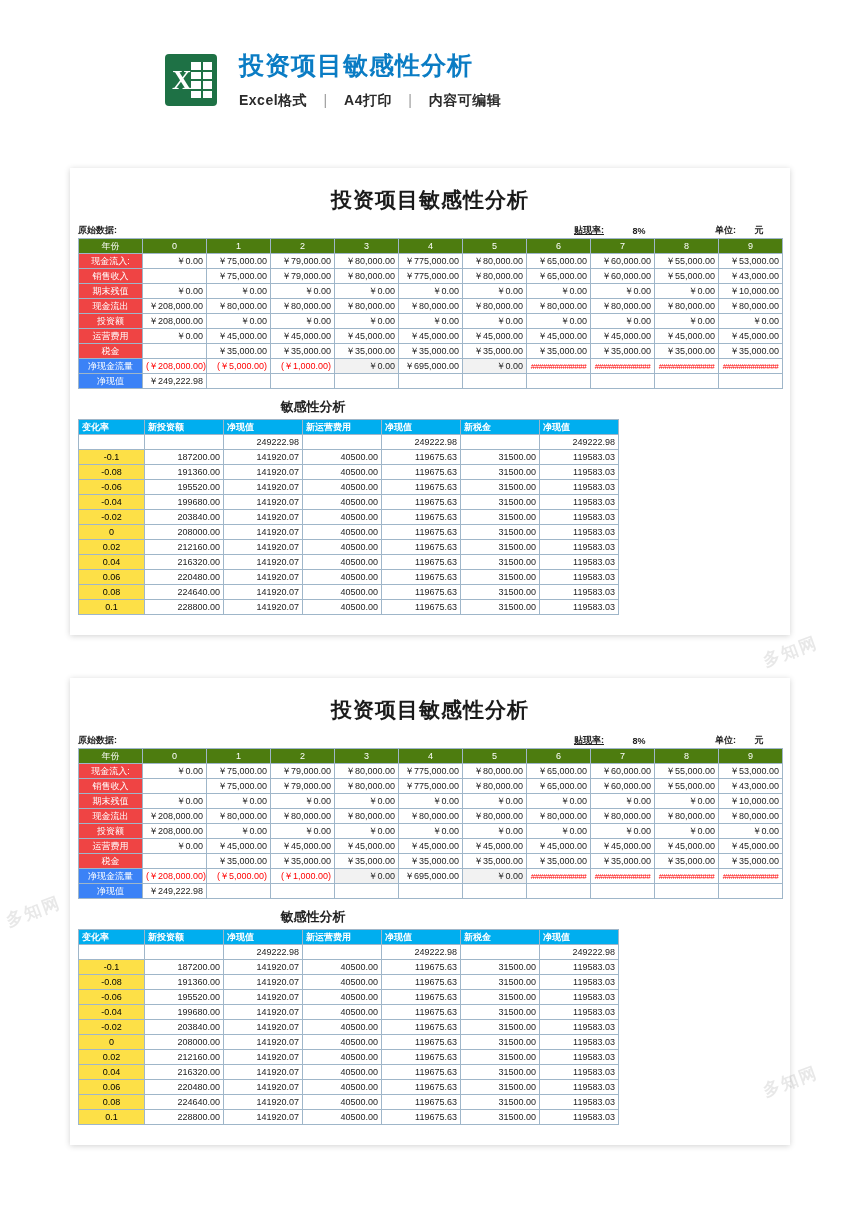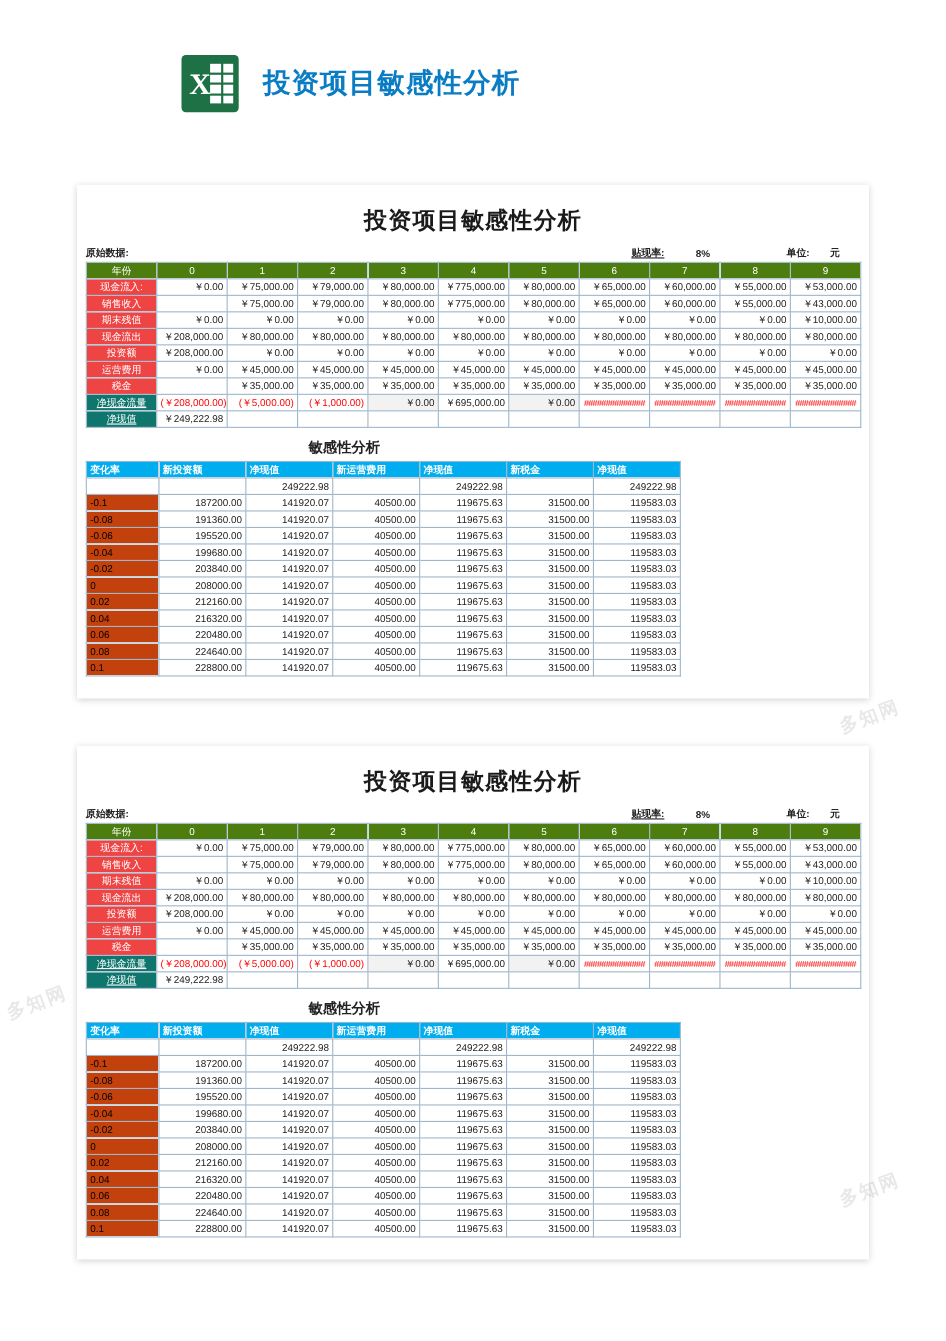--- a/index.html
+++ b/index.html
@@ -148,22 +148,21 @@
     font-weight: bold;
     text-align: center;
   }
   .rowlabel {
     background: #ef4444;
     color: #ffffff;
     font-weight: bold;
     text-align: center;
   }
   .rowlabel.pink {
-    background: #0f766e;
-    text-decoration: underline;
+    background: #3b82f6;
   }
   .num { text-align: right; }
   .neg { color: #ff0000; text-align: right; }
   .hash { color: #ff0000; text-align: center; letter-spacing: -0.5px; font-size: 8px; }
   .shade { background: #f2f2f2; }
 
   
   .sub-title {
     font-family: "Liberation Serif", serif;
     font-size: 13px;
@@ -171,23 +170,23 @@
     text-align: center;
     width: 470px;
     margin: 9px 0 3px 8px;
   }
 
   .senstbl { width: 462px; margin-left: 8px; }
   .senstbl col.c-rate { width: 66px; }
   .senstbl col.c-col  { width: 79px; }
   .senstbl td { height: 16px; }
   .senstbl .rate {
-    background: #c2410c;
+    background: #fde047;
     color: #000000;
-    text-align: left;
+    text-align: center;
     font-weight: normal;
   }
   .senstbl .blank-rate { background: #ffffff; }
   .senstbl .val { text-align: right; }
   .senstbl .hdr {
     background: #00aeef;
     color: #ffffff;
     font-weight: bold;
     text-align: left;
   }
@@ -219,20 +218,27 @@
         <i></i>
         <i></i>
         <i></i>
         <i></i>
         <i></i>
         <i></i>
     </span>
   </div>
   <div class="header-text">
     <div class="header-title">投资项目敏感性分析</div>
+    <div class="header-sub">
+      <span>Excel格式</span>
+      <span class="sep">|</span>
+      <span>A4打印</span>
+      <span class="sep">|</span>
+      <span>内容可编辑</span>
+    </div>
   </div>
 </div>
 
 <div class="sheet first" id="sheet-1">
     <div class="doc-title">投资项目敏感性分析</div>
     <div class="inforow">
       <span class="lbl-left">原始数据:</span>
       <span class="spacer"></span>
       <span class="r1">贴现率:</span>
       <span class="r2">8%</span>

